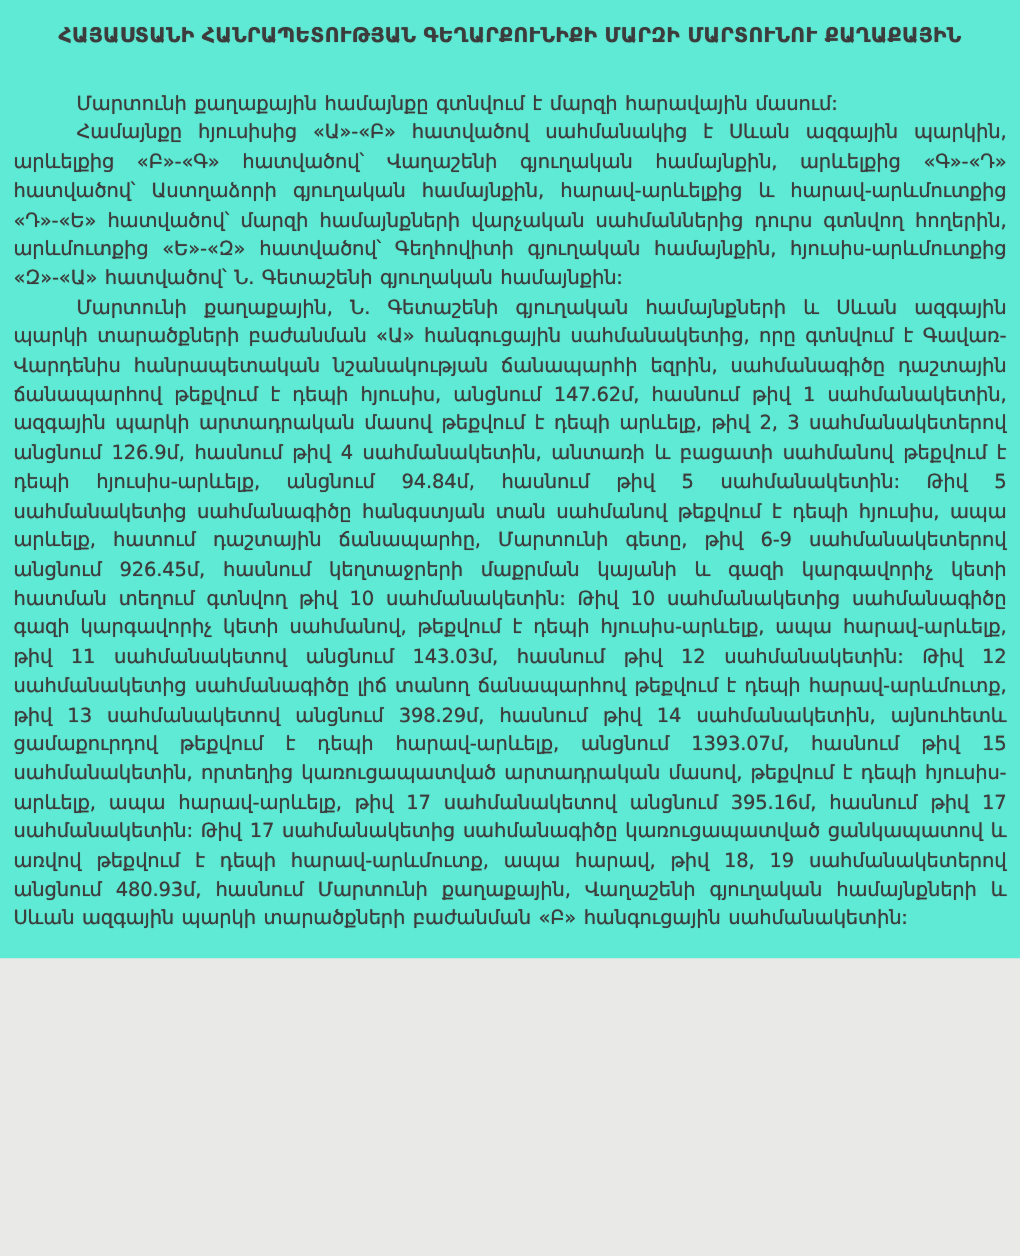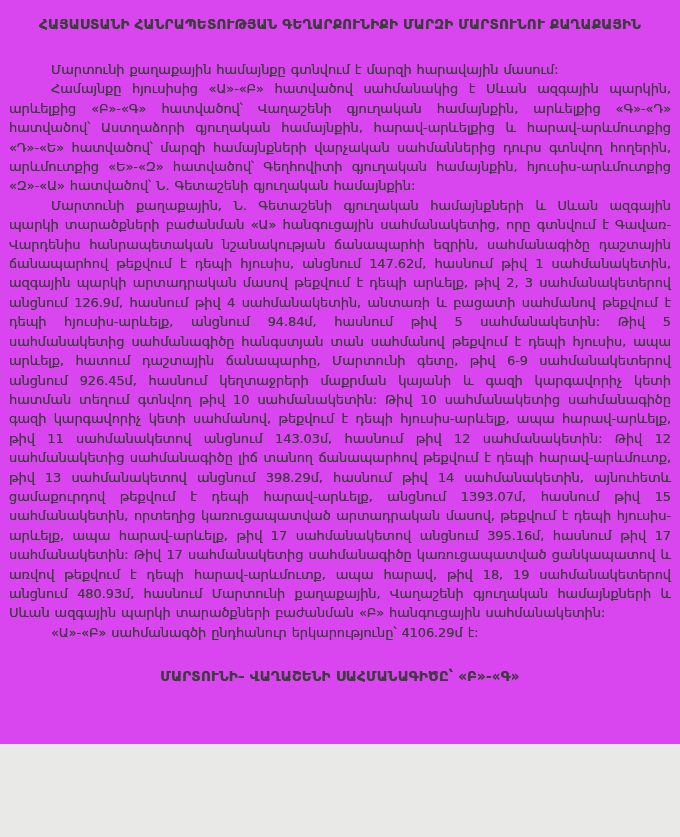--- a/index.html
+++ b/index.html
@@ -1,21 +1,21 @@
 <!DOCTYPE html>
 <html><head>
 <meta charset="utf-8">
 <style>
   html, body { margin: 0; padding: 0; background: #e9e9e7; }
   .page {
     position: relative;
     width: 680px;
-    height: 744px;
+    height: 639px;
     margin: 0 auto;
-    background: #d946ef;
+    background: #5eead4;
     color: #3c3c3c;
     font-family: "DejaVu Sans", sans-serif;
     font-size: 13px;
     box-sizing: border-box;
     padding: 14px 9px 0 9px;
     overflow: hidden;
     text-shadow: 0 0 0.6px rgba(70,70,70,0.8);
   }
   .doc-title {
     text-align: center;
@@ -49,18 +49,17 @@
 <div class="page">
   <div class="doc-title">
     <div>ՀԱՅԱՍՏԱՆԻ ՀԱՆՐԱՊԵՏՈՒԹՅԱՆ ԳԵՂԱՐՔՈՒՆԻՔԻ ՄԱՐԶԻ ՄԱՐՏՈՒՆՈՒ ՔԱՂԱՔԱՅԻՆ</div>
   </div>
 
   <div class="content">
     <p class="single-line">Մարտունի քաղաքային համայնքը գտնվում է մարզի հարավային մասում:</p>
     <p>Համայնքը հյուսիսից «Ա»-«Բ» հատվածով սահմանակից է Սևան ազգային պարկին, արևելքից «Բ»-«Գ» հատվածով՝ Վաղաշենի գյուղական համայնքին, արևելքից «Գ»-«Դ» հատվածով՝ Աստղաձորի գյուղական համայնքին, հարավ-արևելքից և հարավ-արևմուտքից «Դ»-«Ե» հատվածով՝ մարզի համայնքների վարչական սահմաններից դուրս գտնվող հողերին, արևմուտքից «Ե»-«Զ» հատվածով՝ Գեղհովիտի գյուղական համայնքին, հյուսիս-արևմուտքից «Զ»-«Ա» հատվածով՝ Ն. Գետաշենի գյուղական համայնքին:</p>
 
     <p>Մարտունի քաղաքային, Ն. Գետաշենի գյուղական համայնքների և Սևան ազգային պարկի տարածքների բաժանման «Ա» հանգուցային սահմանակետից, որը գտնվում է Գավառ-Վարդենիս հանրապետական նշանակության ճանապարհի եզրին, սահմանագիծը դաշտային ճանապարհով թեքվում է դեպի հյուսիս, անցնում 147.62մ, հասնում թիվ 1 սահմանակետին, ազգային պարկի արտադրական մասով թեքվում է դեպի արևելք, թիվ 2, 3 սահմանակետերով անցնում 126.9մ, հասնում թիվ 4 սահմանակետին, անտառի և բացատի սահմանով թեքվում է դեպի հյուսիս-արևելք, անցնում 94.84մ, հասնում թիվ 5 սահմանակետին: Թիվ 5 սահմանակետից սահմանագիծը հանգստյան տան սահմանով թեքվում է դեպի հյուսիս, ապա արևելք, հատում դաշտային ճանապարհը, Մարտունի գետը, թիվ 6-9 սահմանակետերով անցնում 926.45մ, հասնում կեղտաջրերի մաքրման կայանի և գազի կարգավորիչ կետի հատման տեղում գտնվող թիվ 10 սահմանակետին: Թիվ 10 սահմանակետից սահմանագիծը գազի կարգավորիչ կետի սահմանով, թեքվում է դեպի հյուսիս-արևելք, ապա հարավ-արևելք, թիվ 11 սահմանակետով անցնում 143.03մ, հասնում թիվ 12 սահմանակետին: Թիվ 12 սահմանակետից սահմանագիծը լիճ տանող ճանապարհով թեքվում է դեպի հարավ-արևմուտք, թիվ 13 սահմանակետով անցնում 398.29մ, հասնում թիվ 14 սահմանակետին, այնուհետև ցամաքուրդով թեքվում է դեպի հարավ-արևելք, անցնում 1393.07մ, հասնում թիվ 15 սահմանակետին, որտեղից կառուցապատված արտադրական մասով, թեքվում է դեպի հյուսիս-արևելք, ապա հարավ-արևելք, թիվ 17 սահմանակետով անցնում 395.16մ, հասնում թիվ 17 սահմանակետին: Թիվ 17 սահմանակետից սահմանագիծը կառուցապատված ցանկապատով և առվով թեքվում է դեպի հարավ-արևմուտք, ապա հարավ, թիվ 18, 19 սահմանակետերով անցնում 480.93մ, հասնում Մարտունի քաղաքային, Վաղաշենի գյուղական համայնքների և Սևան ազգային պարկի տարածքների բաժանման «Բ» հանգուցային սահմանակետին:</p>
-    <p class="single-line">«Ա»-«Բ» սահմանագծի ընդհանուր երկարությունը՝ 4106.29մ է:</p>
 
     <div class="section-heading second">ՄԱՐՏՈՒՆԻ– ՎԱՂԱՇԵՆԻ ՍԱՀՄԱՆԱԳԻԾԸ՝ «Բ»-«Գ»</div>
 
   </div>
 </div>
 
 </body></html>

